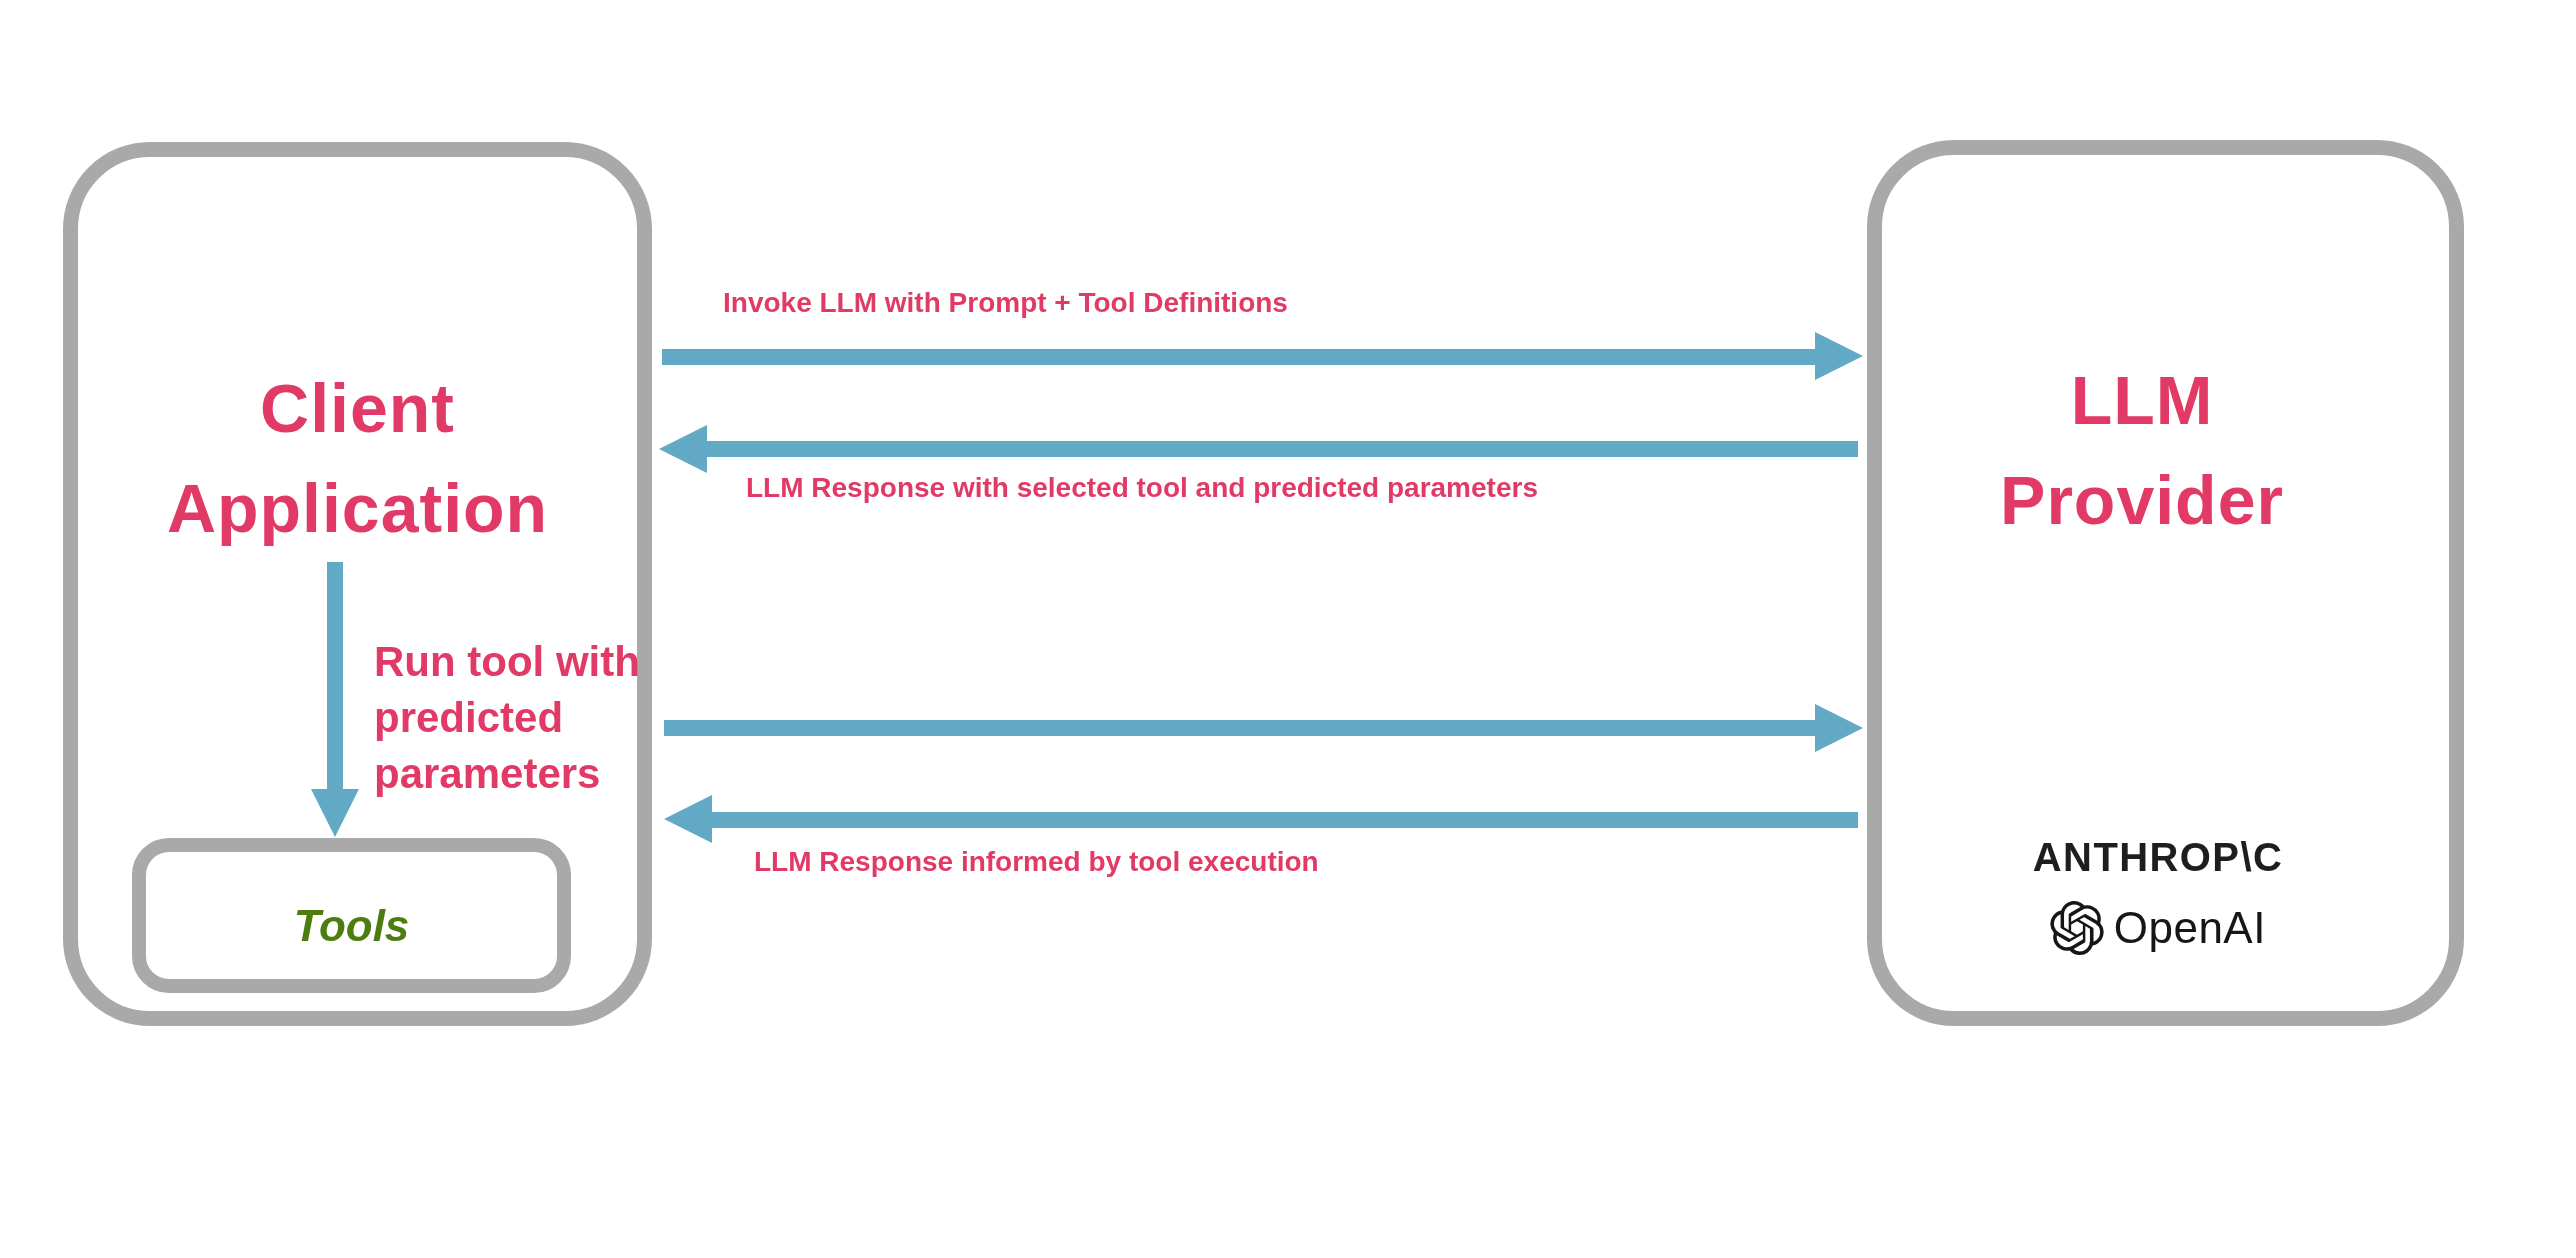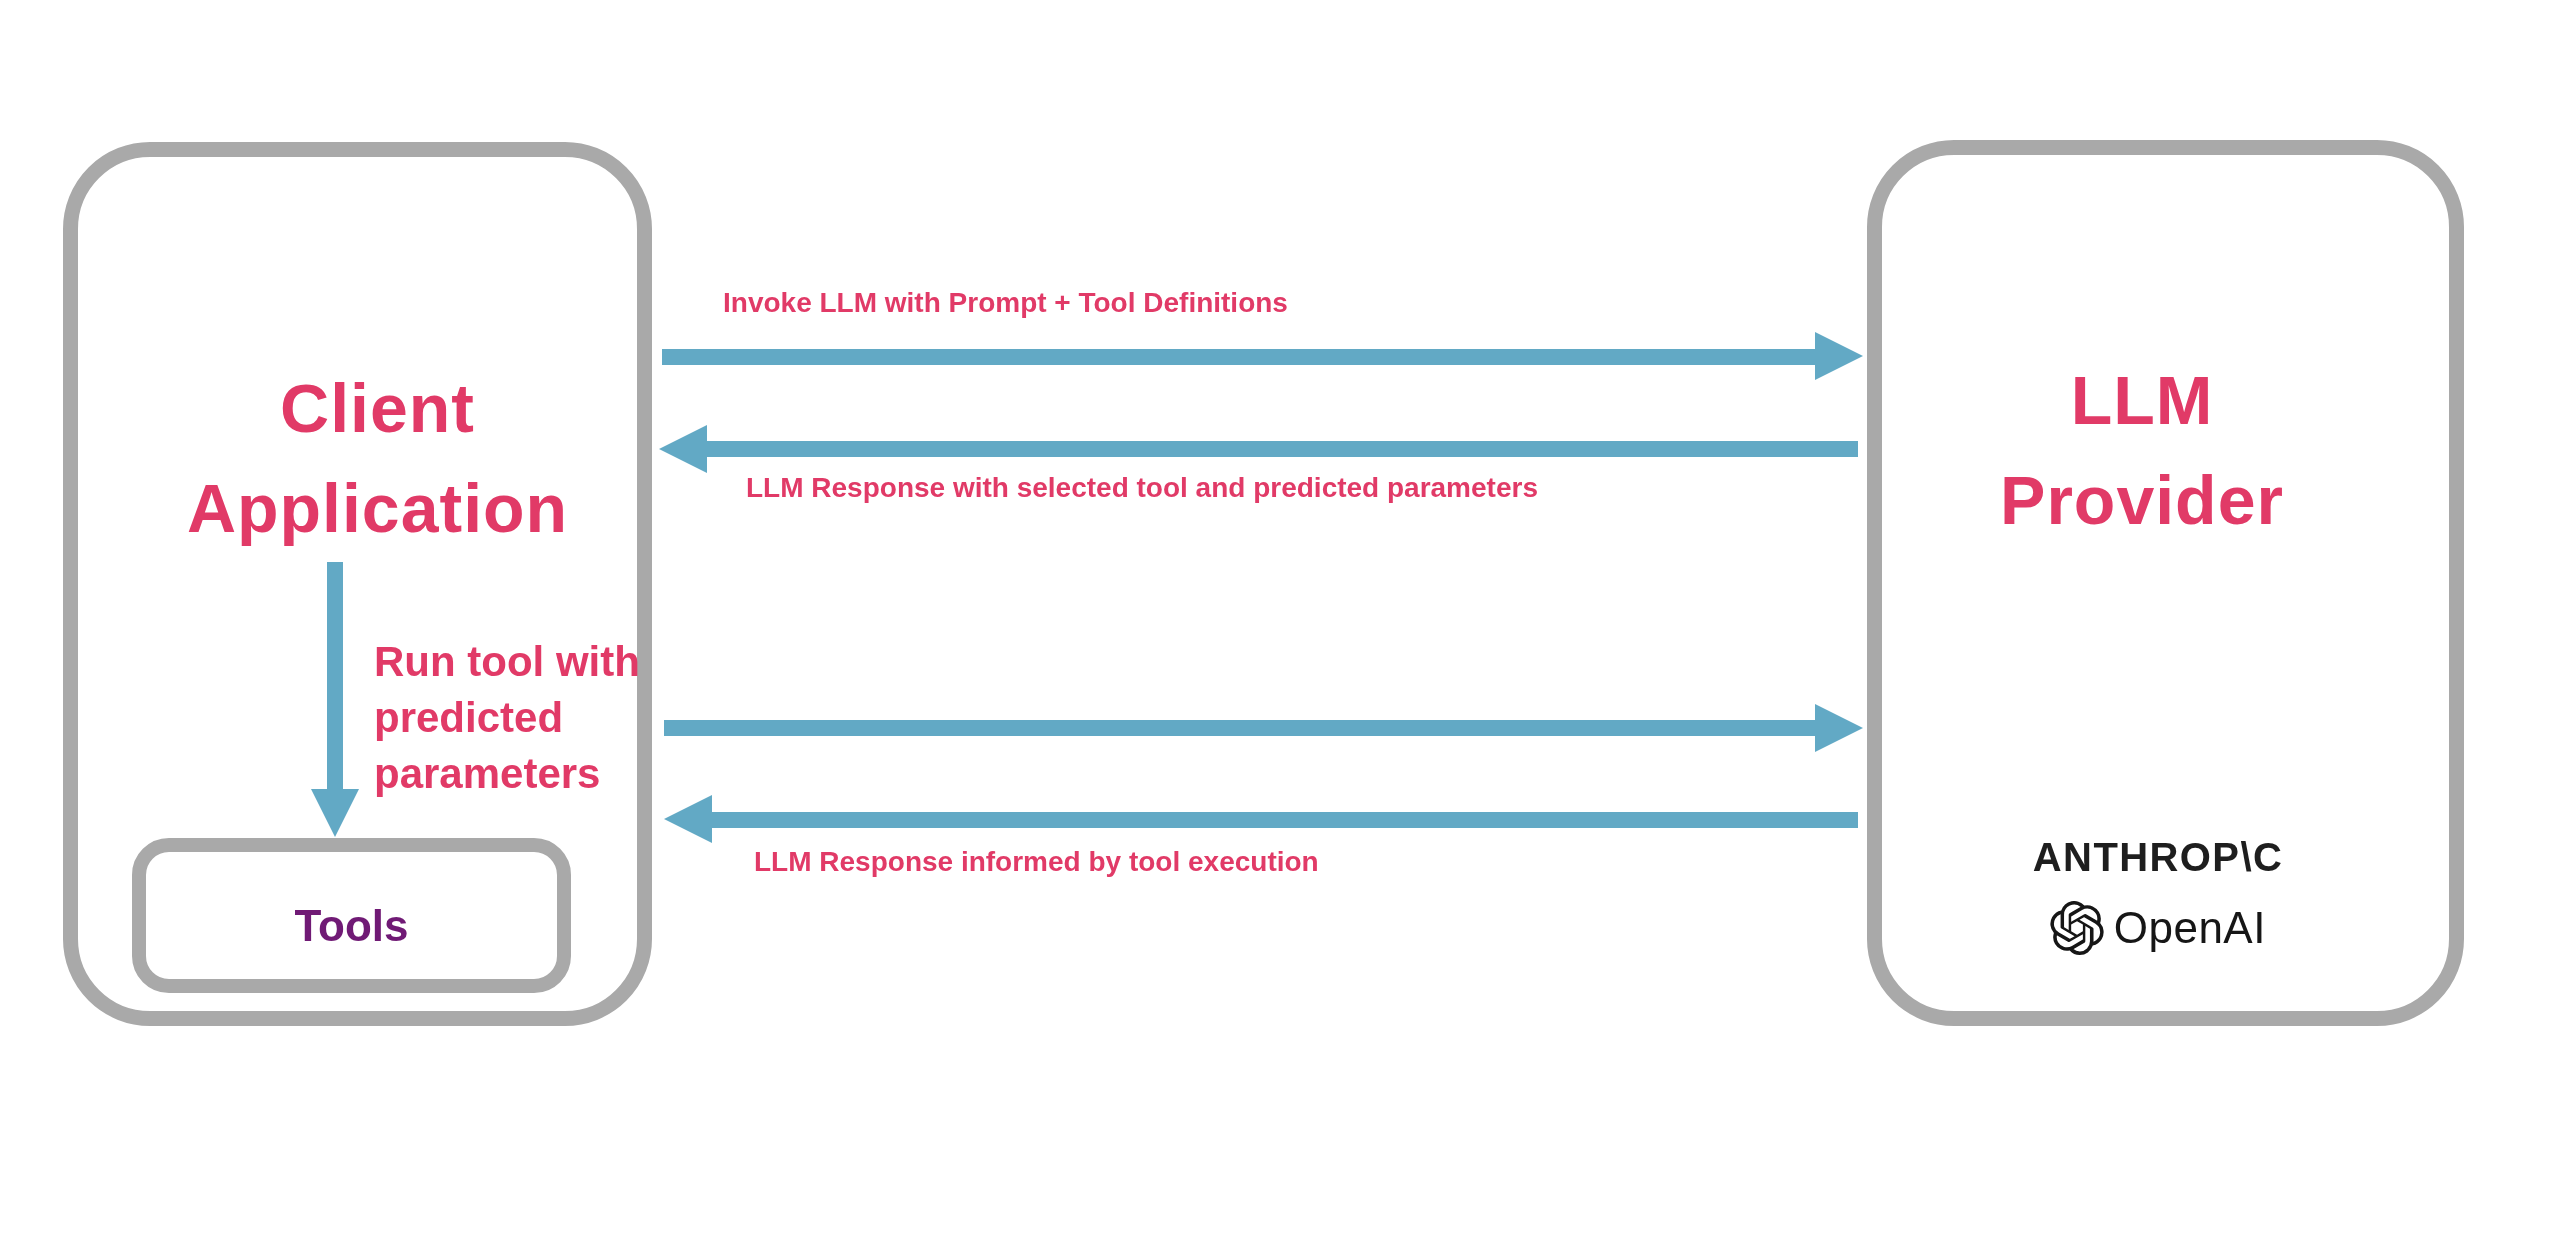--- a/index.html
+++ b/index.html
@@ -21,35 +21,36 @@
   #llm-box{left:1867px;top:140px;width:597px;height:886px;}
   .entity-title{
     position:absolute;
     text-align:center;
     font-weight:bold;
     font-size:68px;
     line-height:100px;
     color:#e13a67;
     letter-spacing:1px;
   }
-  #client-title{left:63px;top:358px;width:589px;padding-left:20px;}
+  #client-title{left:63px;top:358px;width:589px;}
   #llm-title{left:1867px;top:350px;width:550px;}
 
   #tools-box{
     position:absolute;
     left:132px;top:838px;width:439px;height:155px;
     border:14.5px solid #a9a9a9;
     border-radius:37px;
     background:#ffffff;
     box-sizing:border-box;
     display:flex;align-items:center;justify-content:center;
   }
   #tools-label{
-    font-weight:bold;font-size:44px;color:#701a75;
+    font-weight:bold;font-size:44px;color:#4d7c0f;
     margin-top:20px;
+    font-style:italic;
   }
 
   .flow-label{
     position:absolute;
     font-weight:bold;
     font-size:28px;
     color:#e13a67;
     white-space:nowrap;
   }
   #label-invoke-1{left:723px;top:287px;}

